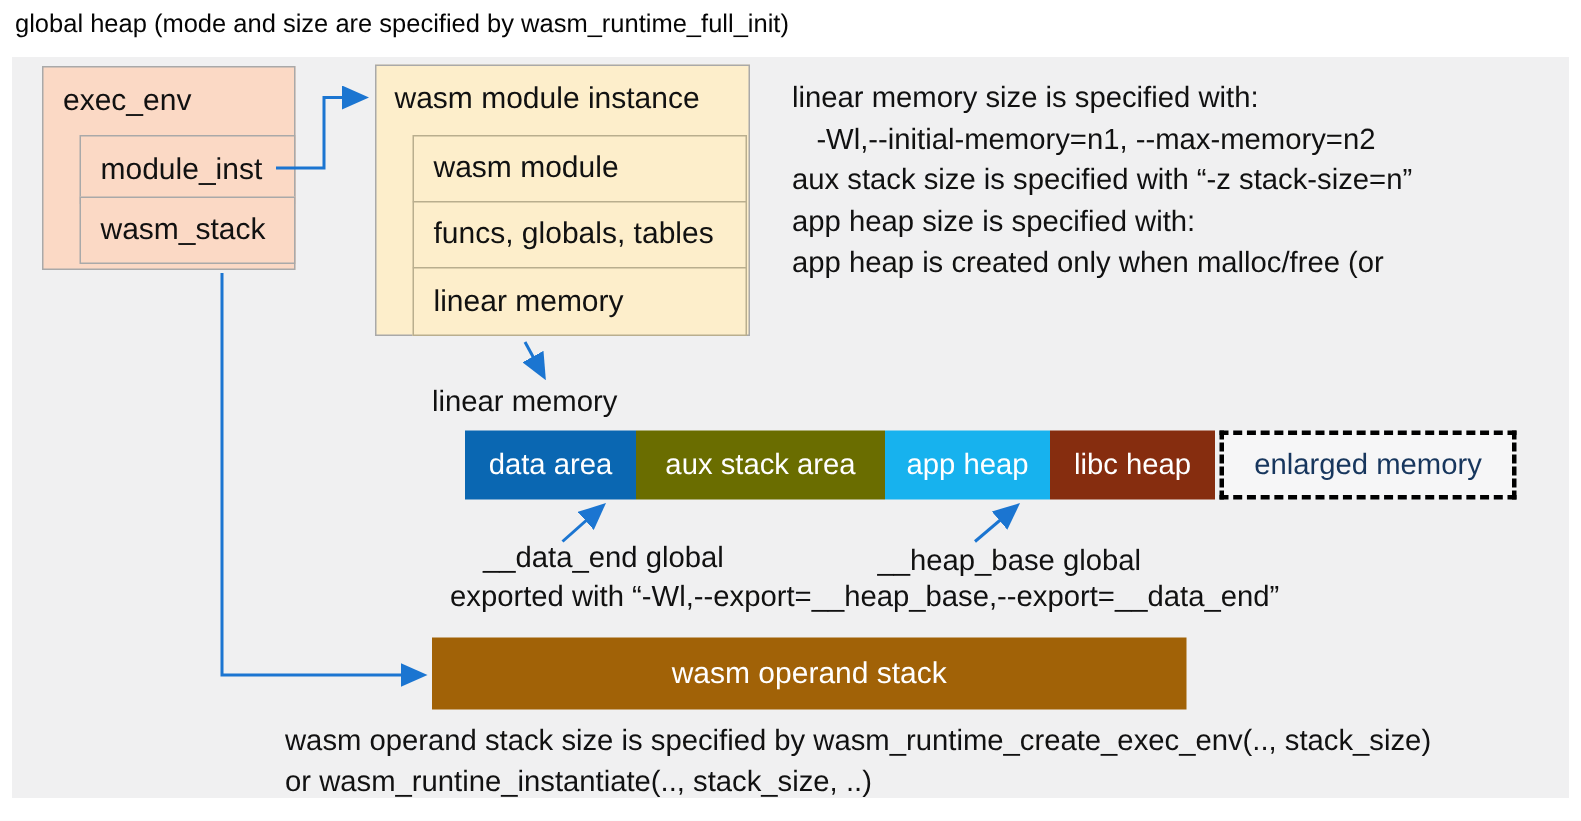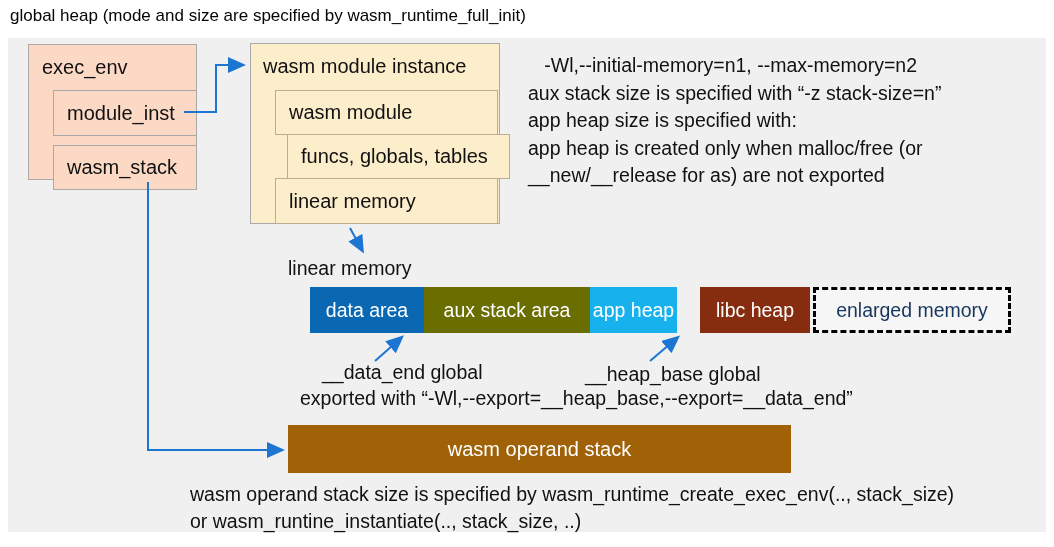--- a/index.html
+++ b/index.html
@@ -19,42 +19,42 @@
   }
   
   .exec-env { position: absolute; left: 28px; top: 44px; width: 169px; height: 136px;
     background: #fbd9c5; border: 1px solid #a9a9a9; }
   .exec-env-header { position: absolute; left: 28px; top: 44px; width: 171px; height: 47px;
     display: flex; align-items: center; padding-left: 14px; font-size: 20px; }
   .peach-row { position: absolute; left: 53px; width: 144px; height: 46px;
     background: #fbd9c5; border: 1px solid #a9a9a9;
     display: flex; align-items: center; padding-left: 13px; font-size: 20px; }
   .row-module-inst { top: 90px; }
-  .row-wasm-stack  { top: 145px; height: 45px; }
+  .row-wasm-stack  { top: 131px; height: 45px; }
   
   .mod-inst { position: absolute; left: 250px; top: 43px; width: 250px; height: 181px;
     background: #fdeecb; border: 1px solid #a9a9a9; }
   .mod-inst-header { position: absolute; left: 250px; top: 43px; width: 250px; height: 47px;
     display: flex; align-items: center; padding-left: 13px; font-size: 20px; text-align: center; }
   .cream-row { position: absolute; left: 275px; width: 223px; height: 45px;
     background: #fdeecb; border: 1px solid #b9ae8e;
     display: flex; align-items: center; padding-left: 13px; font-size: 20px; }
   .row-wasm-module { top: 90px; }
-  .row-funcs { top: 134px; height: 45px; margin-left: 12px; }
+  .row-funcs { top: 134px; height: 45px; }
   .row-linmem { top: 178px; height: 46px; }
   
   .notes-right { position: absolute; left: 528px; top: 52px; font-size: 19.5px; line-height: 27.5px; }
   .notes-right div { white-space: pre; }
   
   .linmem-label { position: absolute; left: 288px; top: 257px; font-size: 19.5px; }
   .membar { position: absolute; top: 287px; height: 46px; display: flex;
     align-items: center; justify-content: center; font-size: 19.5px; color: #ffffff; margin-left: 20px; }
   .seg-data { left: 290px; width: 114px; background: #0a67b2; }
   .seg-aux  { left: 404px; width: 166px; background: #6a6d00; }
-  .seg-app  { left: 570px; width: 87px; background: #17b2ee; }
+  .seg-app  { left: 570px; width: 110px; background: #17b2ee; }
   .seg-libc { left: 680px; width: 110px; background: #862d0f; }
   .seg-enlarged { left: 793px; width: 198px; background: #f6f6f7;
     border: 3px dashed #000000; color: #17365d; }
   
   .lbl-data-end  { position: absolute; left: 322px; top: 361px; font-size: 19.5px; }
   .lbl-heap-base { position: absolute; left: 585px; top: 363px; font-size: 19.5px; }
   .lbl-exported  { position: absolute; left: 300px; top: 387px; font-size: 19.5px; }
   
   .operand-bar { position: absolute; left: 288px; top: 425px; width: 503px; height: 48px;
     background: #a16207; color: #ffffff; font-size: 20px;
@@ -76,25 +76,25 @@
 <div class="peach-row row-module-inst">module_inst</div>
 <div class="peach-row row-wasm-stack">wasm_stack</div>
 
 <div class="mod-inst"></div>
 <div class="mod-inst-header">wasm module instance</div>
 <div class="cream-row row-wasm-module">wasm module</div>
 <div class="cream-row row-funcs">funcs, globals, tables</div>
 <div class="cream-row row-linmem">linear memory</div>
 
 <div class="notes-right">
+  <div>linear memory size is specified with:</div>
   <div>   -Wl,--initial-memory=n1, --max-memory=n2</div>
   <div>aux stack size is specified with “-z stack-size=n”</div>
   <div>app heap size is specified with:</div>
   <div>app heap is created only when malloc/free (or</div>
-  <div>__new/__release for as) are not exported</div>
 </div>
 
 <div class="linmem-label">linear memory</div>
 <div class="membar seg-data">data area</div>
 <div class="membar seg-aux">aux stack area</div>
 <div class="membar seg-app">app heap</div>
 <div class="membar seg-libc">libc heap</div>
 <div class="membar seg-enlarged">enlarged memory</div>
 
 <div class="lbl-data-end">__data_end global</div>

